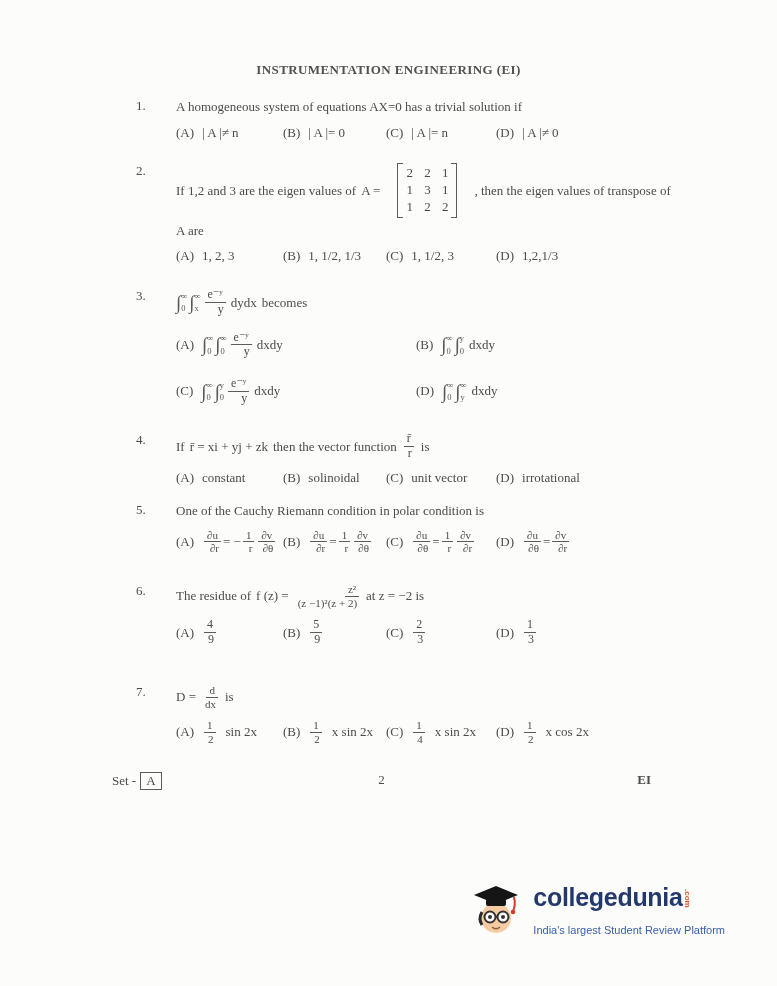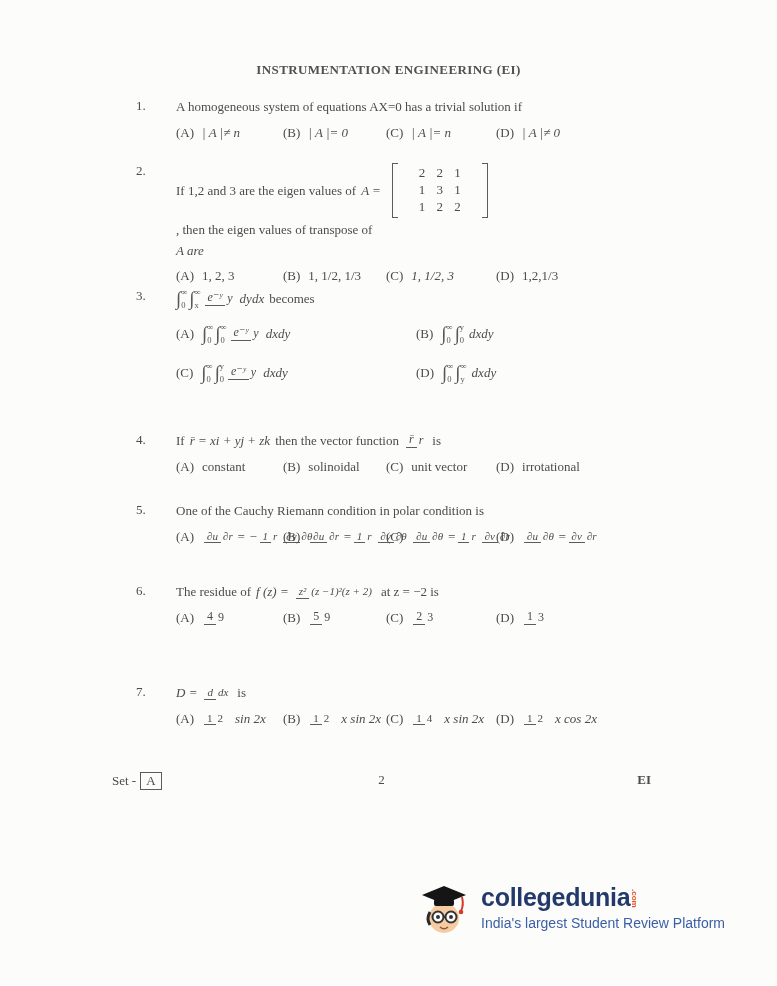--- a/index.html
+++ b/index.html
@@ -11,48 +11,48 @@
        font-size:13px;letter-spacing:.4px;color:#515151;}
   .q{position:absolute;left:136px;right:92px;display:flex;}
   .qnum{width:40px;flex:none;}
   .qbody{flex:1;min-width:0;}
   #q1{top:98px;} #q2{top:163px;} #q3{top:288px;} #q4{top:432px;} #q5{top:502px;} #q6{top:583px;} #q7{top:684px;}
   .line{display:flex;align-items:center;flex-wrap:wrap;column-gap:5px;row-gap:3px;line-height:1.35;}
   .cont{margin-top:5px;}
   .opts{display:grid;grid-template-columns:107px 103px 110px auto;align-items:center;margin-top:9px;}
   .opts2{display:grid;grid-template-columns:240px auto;align-items:center;row-gap:18px;margin-top:14px;}
   .opt{display:flex;align-items:center;gap:8px;white-space:nowrap;}
-  .mi{font-style:italic;}
-  .frac{display:inline-flex;flex-direction:row;align-items:center;vertical-align:middle;
+  .mi{}
+  .frac{display:inline-flex;flex-direction:column;align-items:flex-end;vertical-align:middle;
         line-height:1.15;font-size:12px;margin:0 2px;}
   .frac.sm{font-size:11px;}
   .fn{border-bottom:1px solid #5c5c5c;padding:0 3px;text-align:center;}
   .fd{padding:0 2px;text-align:center;}
   .mexpr{display:inline-flex;align-items:center;}
   .isym{font-size:19px;line-height:1;color:#585858;}
   .ilim{display:inline-flex;flex-direction:column;justify-content:space-between;height:21px;
         font-size:8.5px;line-height:1;margin-right:2px;color:#585858;}
   .mtail{margin-left:3px;}
-  .matrix{position:relative;display:inline-block;padding:2px 27px;margin:0 6px;line-height:1.3;}
+  .matrix{position:relative;display:inline-block;padding:2px 9px;margin:0 12px;line-height:1.3;}
   .matrix::before,.matrix::after{content:"";position:absolute;top:0;bottom:0;width:5px;
         border-top:1px solid #5c5c5c;border-bottom:1px solid #5c5c5c;}
   .matrix::before{left:0;border-left:1px solid #5c5c5c;}
   .matrix::after{right:0;border-right:1px solid #5c5c5c;}
   .mrow{display:block;text-align:center;word-spacing:8px;}
   .footer{position:absolute;top:772px;left:112px;right:126px;height:20px;}
   .set{position:absolute;left:0;top:0;}
   .setbox{display:inline-block;border:1px solid #5c5c5c;padding:0 5px;margin-left:4px;}
   .pgnum{position:absolute;left:0;right:0;text-align:center;top:0;}
   .pcode{position:absolute;right:0;top:0;font-weight:700;}
   .logo{position:absolute;top:884px;right:52px;display:flex;align-items:flex-start;gap:13px;
         font-family:"Liberation Sans","DejaVu Sans",sans-serif;}
   .brandrow{display:flex;align-items:flex-start;}
   .brand{font-size:25px;font-weight:700;color:#24396b;line-height:1.1;letter-spacing:-0.3px;}
   .tld{font-size:8px;color:#e4502c;writing-mode:vertical-rl;margin-top:5px;font-weight:700;}
-  .tagline{font-size:14px;color:#3b5ea8;margin-top:3px;}
+  .tagline{font-size:11px;color:#3b5ea8;margin-top:12px;}
 </style>
 </head>
 <body>
 
 <div class="page">
   <div class="scan">
 
     <div class="hdr">INSTRUMENTATION ENGINEERING (EI)</div>
 
     <div class="q" id="q1">

